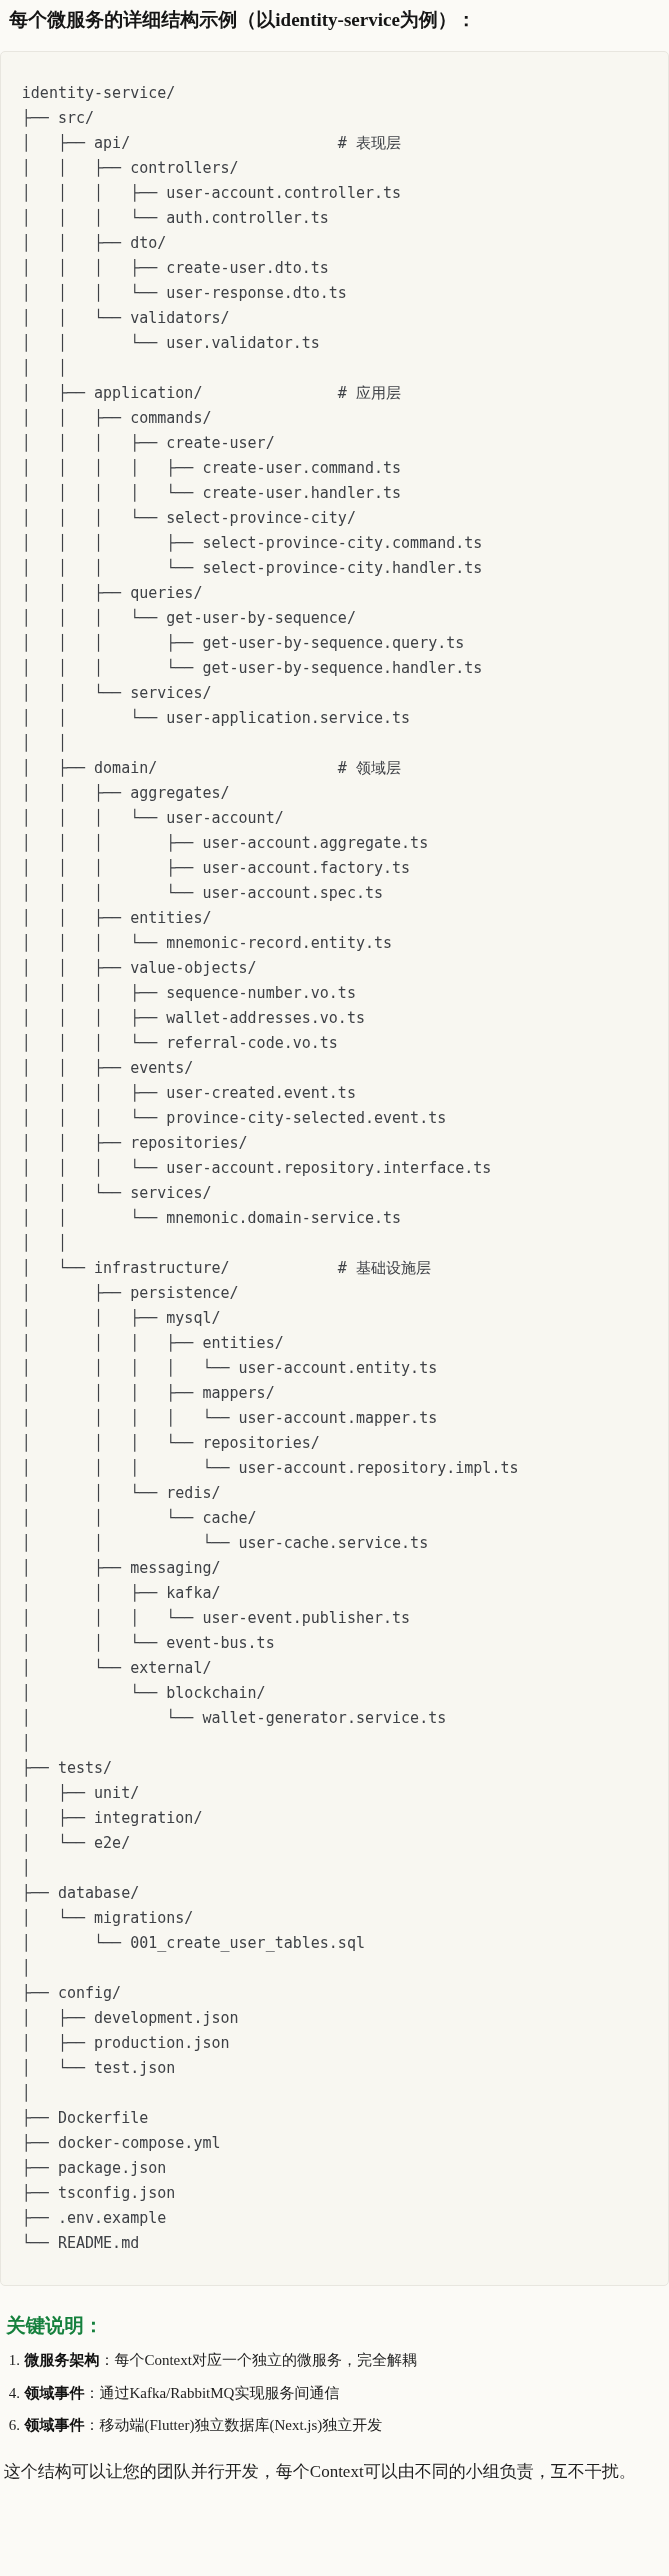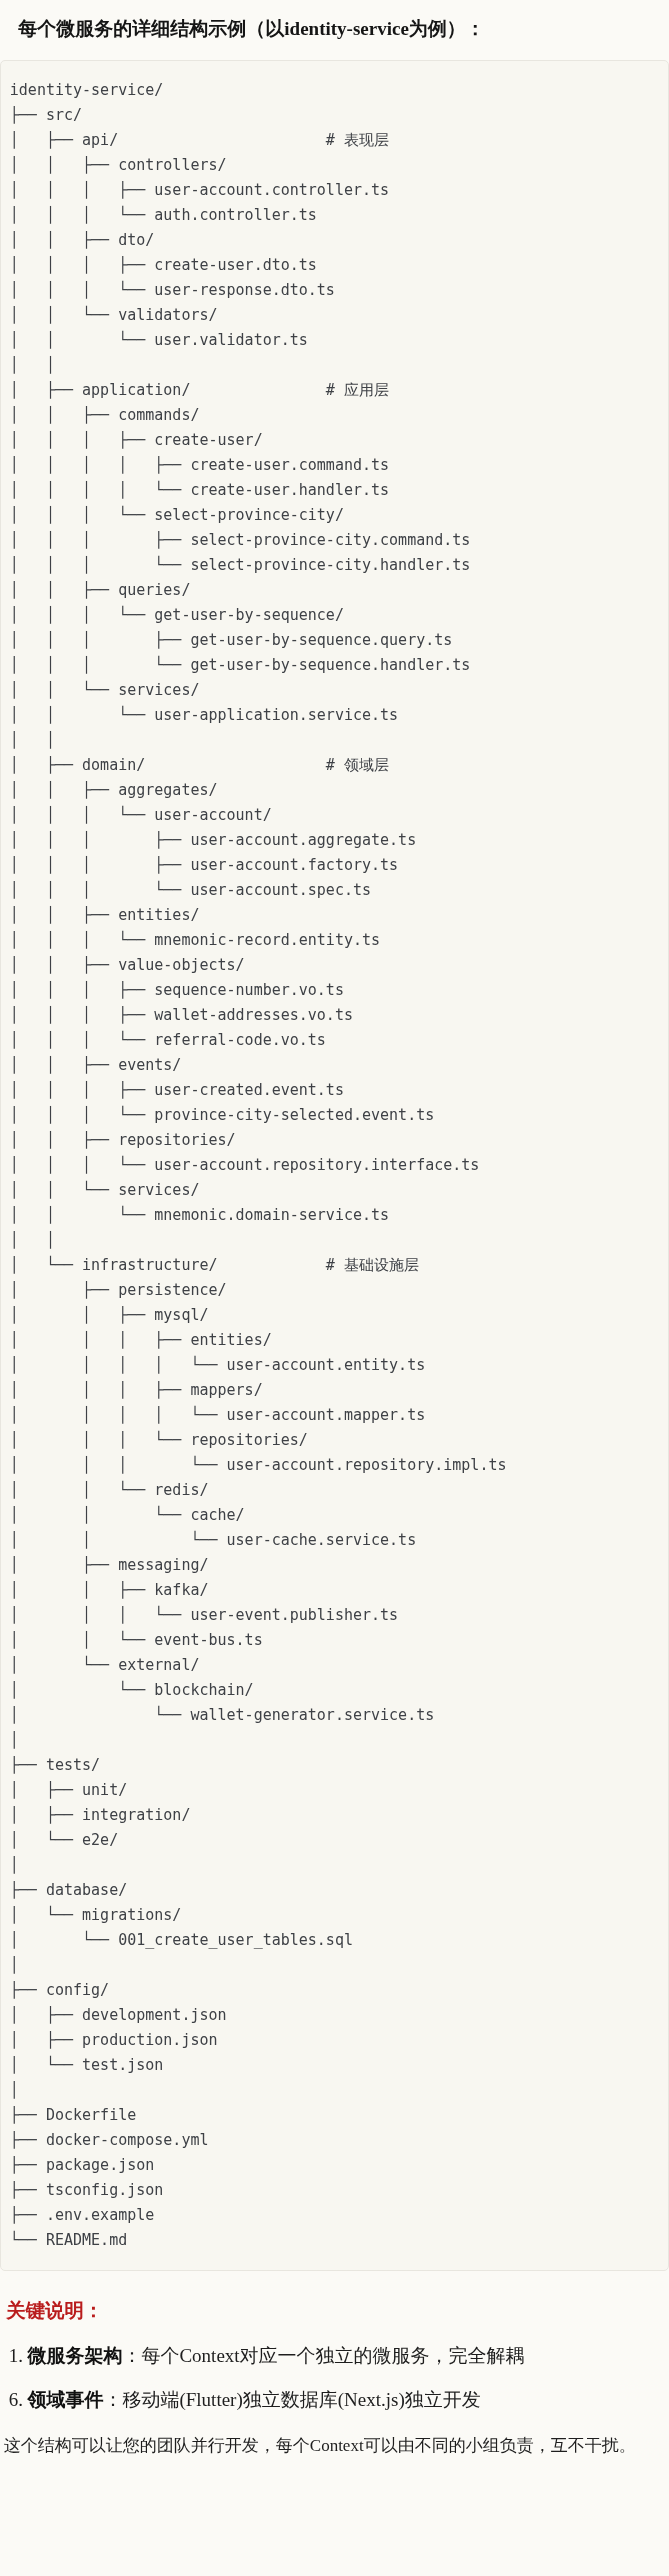--- a/index.html
+++ b/index.html
@@ -10,55 +10,55 @@
     font-family: "Liberation Serif", serif;
   }
   .page { width: 669px; }
 
   .doc-title {
     font-family: "Liberation Serif", serif;
     font-size: 19px;
     font-weight: bold;
     color: #151515;
     line-height: 25px;
-    margin: 12px;
+    margin: 3px;
     padding: 3.8px 6.3px 0 6.3px;
   }
 
   .code-block {
     margin-top: 19px;
     background: #F8F7F1;
     border: 1.3px solid #E8E6DF;
     border-radius: 5px;
     box-sizing: border-box;
     width: 669px;
     overflow: hidden;
   }
   .code-block pre {
-    margin: 0;
+    margin: 12px;
     padding: 17.5px 7.5px 16.3px 8.8px;
     font-family: "DejaVu Sans Mono", monospace;
     font-size: 15px;
     line-height: 25px;
     color: #3e4146;
     white-space: pre;
   }
 
   .notes-heading {
     font-size: 19.4px;
     font-weight: bold;
-    color: #b91c1c;
+    color: #15803d;
     margin: 27.5px 0 0 0;
     padding: 0 6.3px;
     line-height: 25px;
   }
   .note-item {
-    font-size: 19px;
+    font-size: 15px;
     line-height: 20.6px;
-    margin-top: 23px;
+    margin-top: 12px;
     padding: 0 6.3px 0 8.8px;
     color: #1e1e1e;
   }
   .note-item .num { margin-right: 4.4px; }
   .note-item .label { font-weight: bold; color: #111; }
   .footer-para {
     font-size: 17px;
     line-height: 21px;
     margin-top: 25px;
     padding: 0 6.3px 0 3.8px;
@@ -161,19 +161,22 @@
 ├── .env.example
 └── README.md</pre>
   </div>
 
   <div class="notes-heading">关键说明：</div>
 
   <div class="note-item">
     <span class="num">1.</span><span class="label">微服务架构</span><span>：</span><span>每个Context对应一个独立的微服务，完全解耦</span>
   </div>
   <div class="note-item">
+    <span class="num">4.</span><span class="label">领域事件</span><span>：</span><span>通过Kafka/RabbitMQ实现服务间通信</span>
+  </div>
+  <div class="note-item">
     <span class="num">6.</span><span class="label">领域事件</span><span>：</span><span>移动端(Flutter)独立数据库(Next.js)独立开发</span>
   </div>
 
   <div class="footer-para">这个结构可以让您的团队并行开发，每个Context可以由不同的小组负责，互不干扰。</div>
 
 </div>
 
 
 </body></html>

